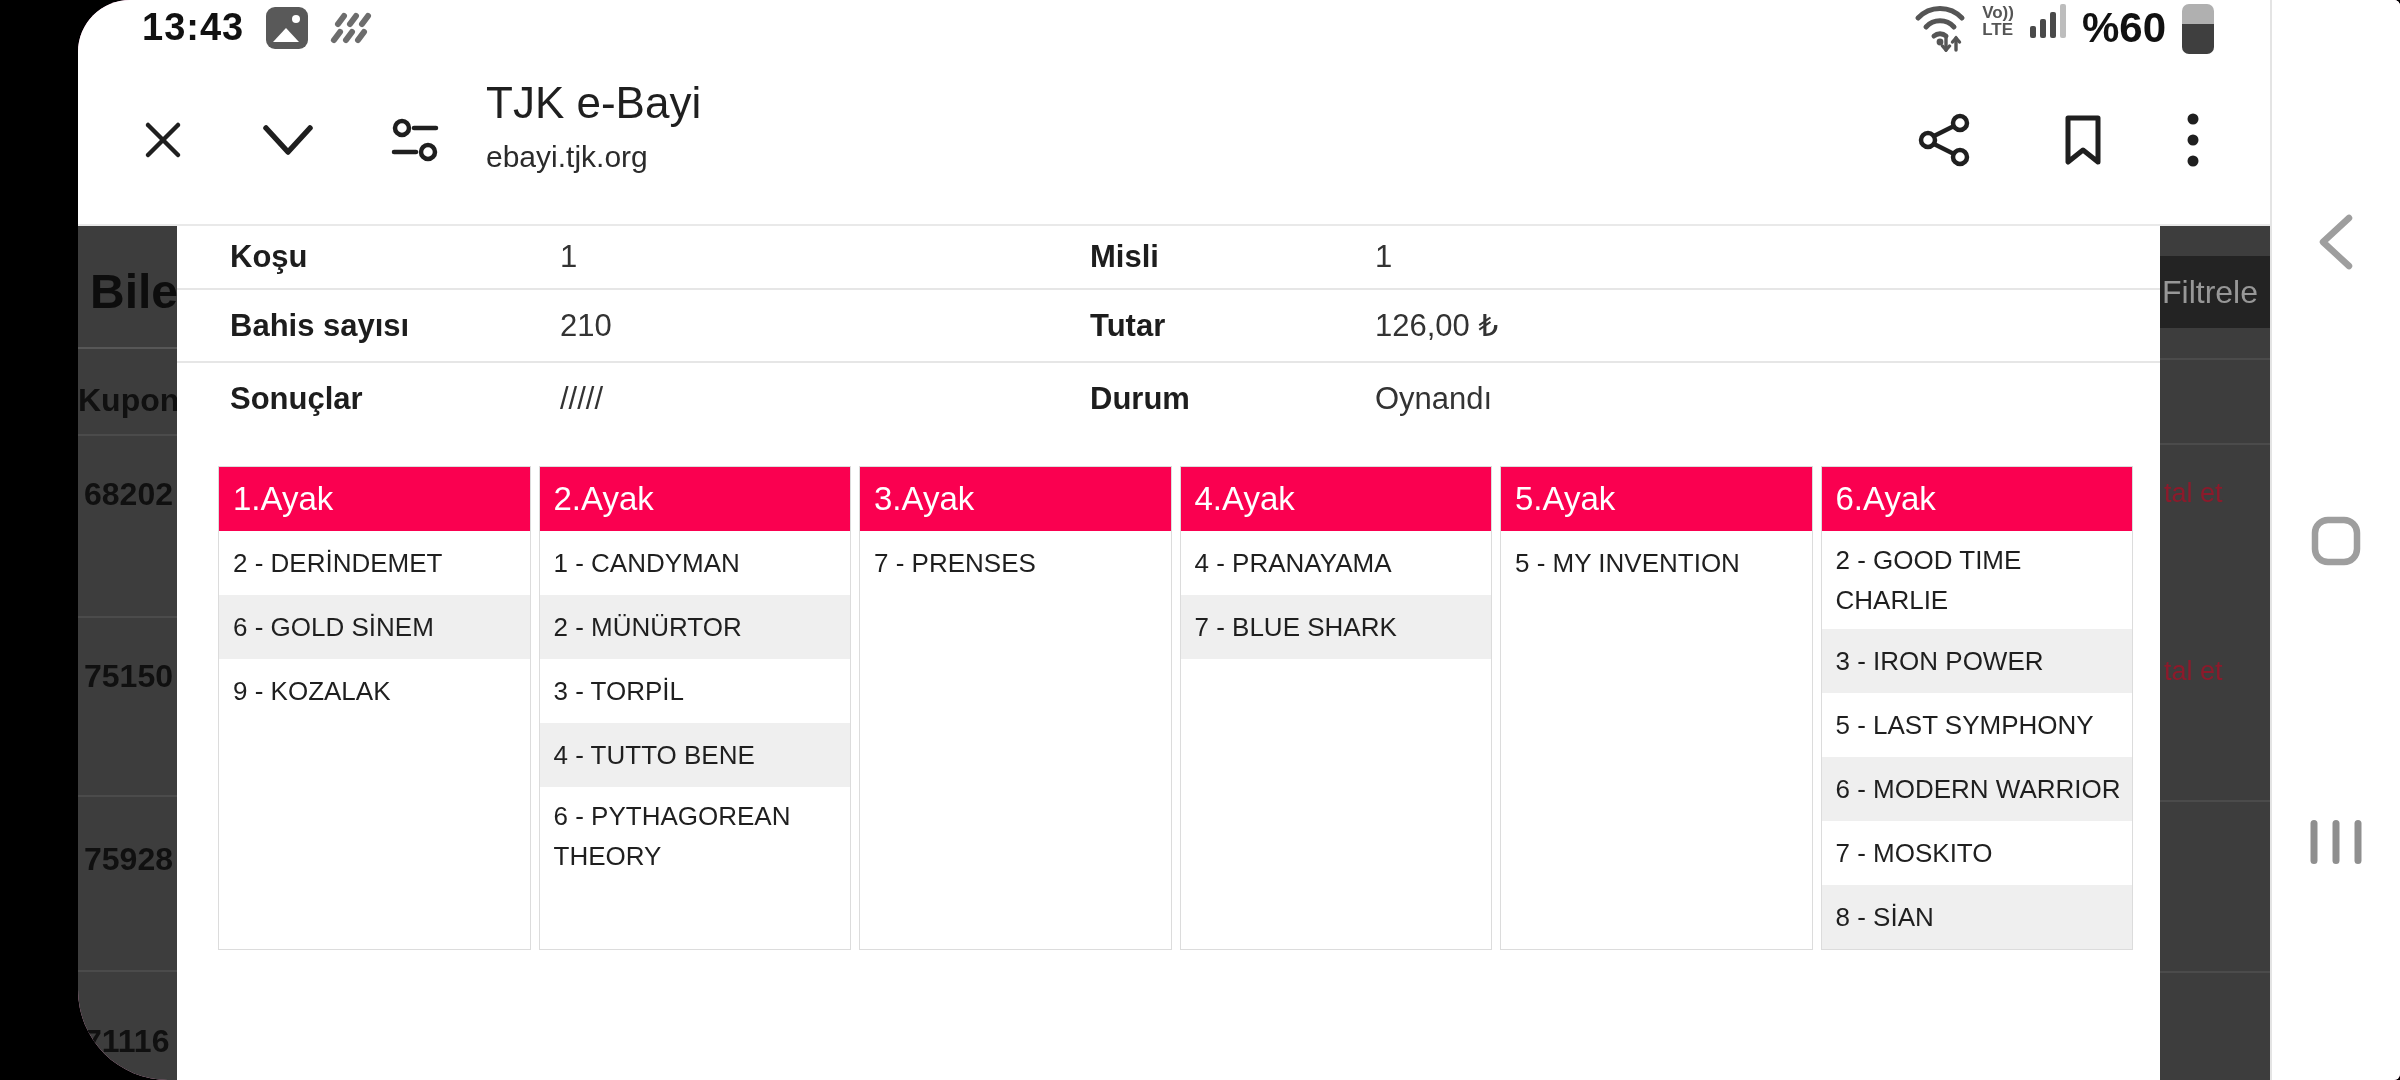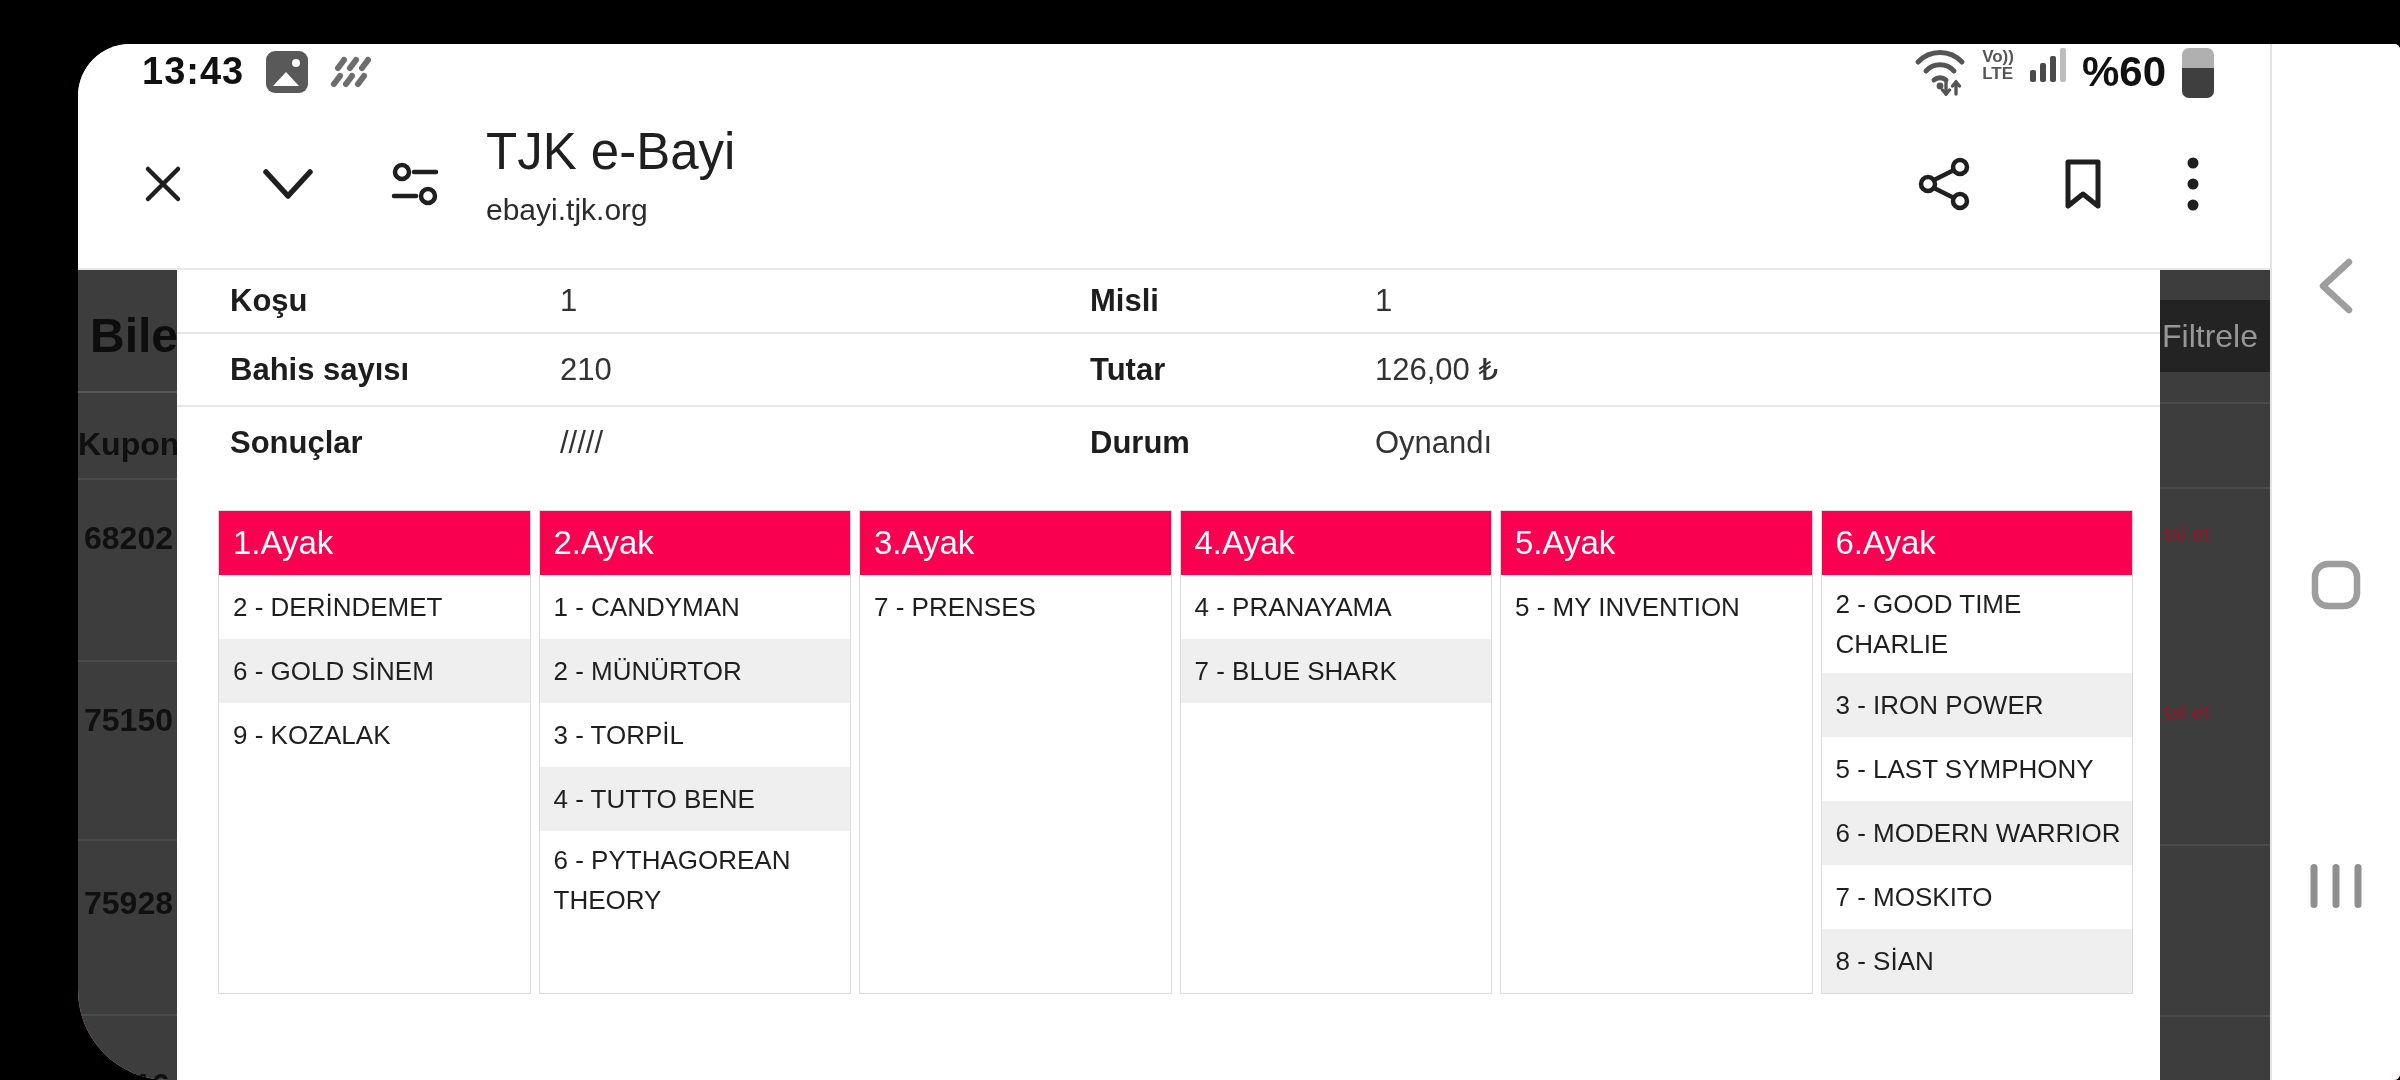--- a/index.html
+++ b/index.html
@@ -1,20 +1,20 @@
 <!DOCTYPE html>
 <html><head>
 <meta charset="utf-8">
 <style>
   * { margin:0; padding:0; box-sizing:border-box; }
   html,body { width:2400px; height:1080px; background:#000; overflow:hidden;
     font-family:"Liberation Sans","DejaVu Sans",sans-serif; }
   .phone { position:relative; width:2400px; height:1080px; background:#000; }
   .screen { position:absolute; left:78px; top:0; right:0; bottom:0; background:#f9a8d4;
-    border-radius:52px 6px 6px 90px; overflow:hidden;margin-top:44px; }
+    border-radius:52px 6px 6px 90px; overflow:hidden; }
 
   
   .status-bar { position:absolute; left:0; top:0; right:0; height:56px; background:#fff; }
   .sb-left { position:absolute; left:64px; top:6px; display:flex; align-items:center; gap:22px; }
   .sb-time { font-size:38px; font-weight:700; color:#111; letter-spacing:1px; }
   .shot-icon { width:42px; height:42px; background:#595959; border-radius:9px; position:relative; overflow:hidden; }
   .shot-icon:before { content:""; position:absolute; left:7px; bottom:7px; border-left:13px solid transparent;
     border-right:13px solid transparent; border-bottom:14px solid #fff; }
   .shot-icon:after { content:""; position:absolute; right:8px; top:8px; width:8px; height:8px; border-radius:50%; background:#fff; }
   .diag-icon { width:44px; height:40px; }
@@ -25,34 +25,34 @@
   .sb-batt-pct { font-size:42px; font-weight:700; color:#111; }
   .battery { width:32px; height:50px; border-radius:7px; overflow:hidden; display:flex; flex-direction:column; }
   .battery .b-top { height:40%; background:#b0b0b0; }
   .battery .b-bot { height:60%; background:#3f3f3f; }
 
   
   .browser-bar { position:absolute; left:0; top:56px; height:170px; right:130px; background:#fff;
     border-bottom:2px solid #e9e9e9; }
   .bicon { position:absolute; top:50%; transform:translateY(-50%); cursor:pointer; }
   .title-block { position:absolute; left:408px; top:22px; }
-  .b-title { font-size:51px; color:#1f1f1f; }
+  .b-title { font-size:44px; color:#1f1f1f; }
   .b-url { font-size:30px; color:#2b2b2b; margin-top:12px; }
 
   
   .page { position:absolute; left:0; top:226px; right:130px; bottom:0; background:#3d3d3d; overflow:hidden; }
   .bg-left { position:absolute; left:0; top:0; width:99px; bottom:0; overflow:hidden; }
   .bg-left .divider, .bg-right .divider { position:absolute; left:0; right:0; height:2px; background:#4b4b4b; }
   .bg-heading { position:absolute; left:12px; top:38px; font-size:48px; font-weight:700; color:#0d0d0d; white-space:nowrap; }
   .bg-kupon { position:absolute; left:0; top:156px; font-size:32px; font-weight:700; color:#101010; white-space:nowrap; }
   .bg-num { position:absolute; left:6px; font-size:32px; font-weight:600; color:#101010; white-space:nowrap; }
   .bg-right { position:absolute; right:0; top:0; width:110px; bottom:0; overflow:hidden; }
   .filter-btn { position:absolute; left:0; right:0; top:30px; height:72px; background:#232323; overflow:hidden; }
   .filter-btn span { position:absolute; left:2px; top:18px; font-size:32px; color:#979797; white-space:nowrap; }
-  .cancel-text { position:absolute; left:4px; font-size:21px; color:#8c1a2b; white-space:nowrap; }
+  .cancel-text { position:absolute; left:4px; font-size:27px; color:#8c1a2b; white-space:nowrap; }
 
   
   .modal { position:absolute; left:99px; right:110px; top:0; bottom:0; background:#fff; }
   .info-table { position:absolute; left:0; right:0; top:0; }
   .info-row { display:grid; grid-template-columns:330px 530px 285px 1fr; align-items:center;
     padding-left:53px; border-bottom:2px solid #e6e6e6; }
   .info-row:nth-child(1){ height:64px; } .info-row:nth-child(2){ height:73px; }
   .info-row:nth-child(3){ height:72px; border-bottom:none; }
   .info-label { font-size:31px; font-weight:700; color:#1d1d1d; }
   .info-value { font-size:31px; color:#333; }

